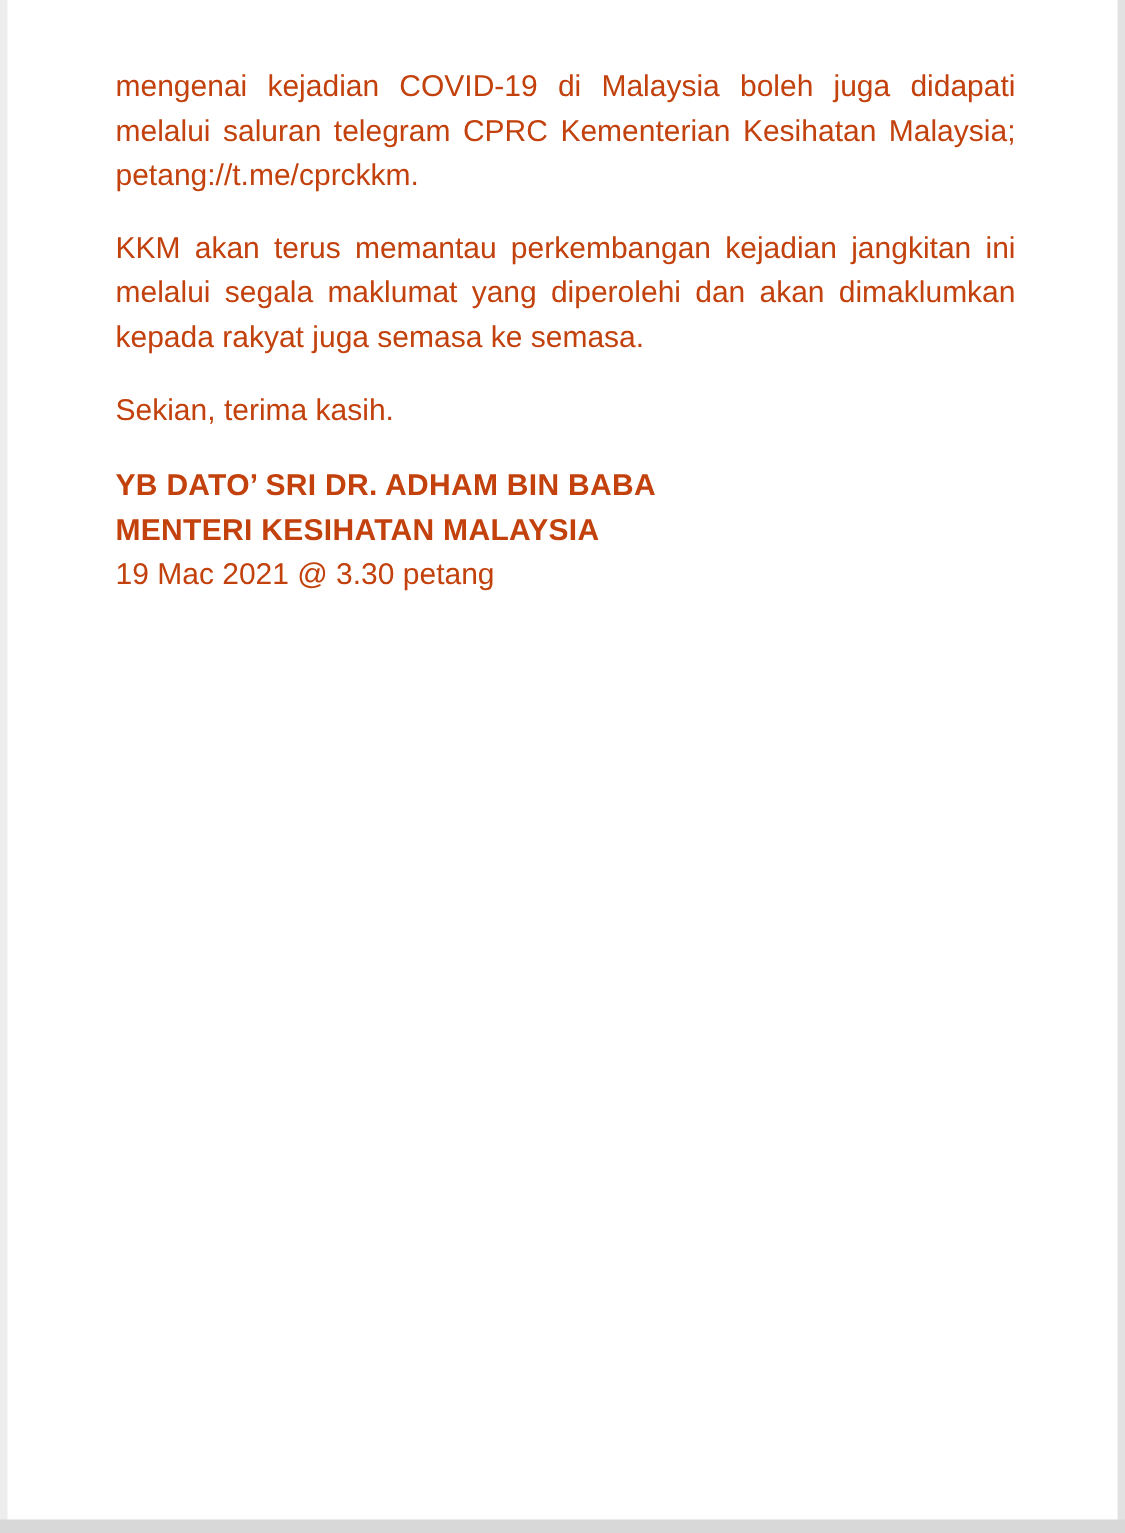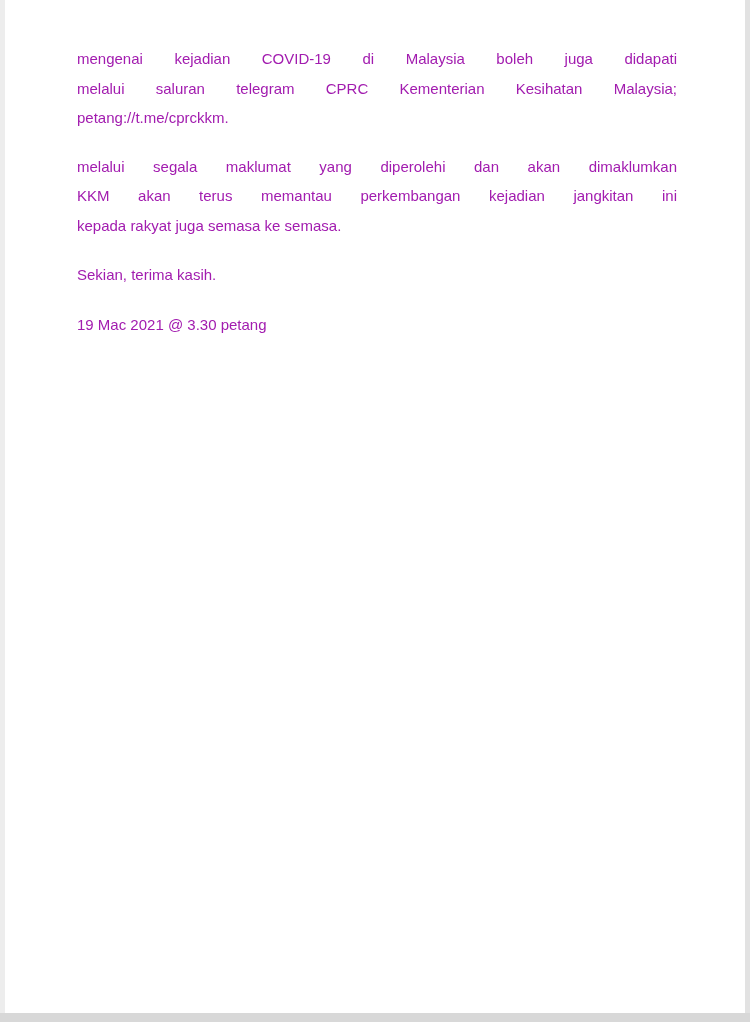--- a/index.html
+++ b/index.html
@@ -20,22 +20,22 @@
     background: #e5e5e5;
   }
   .edge-left   { left: 0; top: 0; width: 5px; height: 1022px; }
   .edge-right  { right: 0; top: 0; width: 5px; height: 1022px; }
   .edge-bottom { left: 0; bottom: 0; width: 750px; height: 9px; }
   .content {
     position: absolute;
     left: 77px;
     top: 44px;
     width: 600px;
-    color: #a21caf;
-    font-size: 15px;
+    color: #c2410c;
+    font-size: 20px;
     line-height: 29.6px;
   }
   .para { margin: 0; }
   .para + .para { margin-top: 19px; }
   .line { display: block; }
   .line.just {
     text-align: justify;
     text-align-last: justify;
   }
   .signature-block { margin-top: 21px; }
@@ -55,27 +55,29 @@
 
   <div class="content">
 
     <p class="para">
       <span class="line just">mengenai kejadian COVID-19 di Malaysia boleh juga didapati</span>
       <span class="line just">melalui saluran telegram CPRC Kementerian Kesihatan Malaysia;</span>
       <span class="line">petang://t.me/cprckkm.</span>
     </p>
 
     <p class="para">
+      <span class="line just">KKM akan terus memantau perkembangan kejadian jangkitan ini</span>
       <span class="line just">melalui segala maklumat yang diperolehi dan akan dimaklumkan</span>
-      <span class="line just">KKM akan terus memantau perkembangan kejadian jangkitan ini</span>
       <span class="line">kepada rakyat juga semasa ke semasa.</span>
     </p>
 
     <p class="para">
       <span class="line">Sekian, terima kasih.</span>
     </p>
 
     <div class="signature-block">
+      <span class="line sig-bold">YB DATO’ SRI DR. ADHAM BIN BABA</span>
+      <span class="line sig-bold">MENTERI KESIHATAN MALAYSIA</span>
       <span class="line">19 Mac 2021 @ 3.30 petang</span>
     </div>
 
   </div>
 </div>
 
 </body></html>

